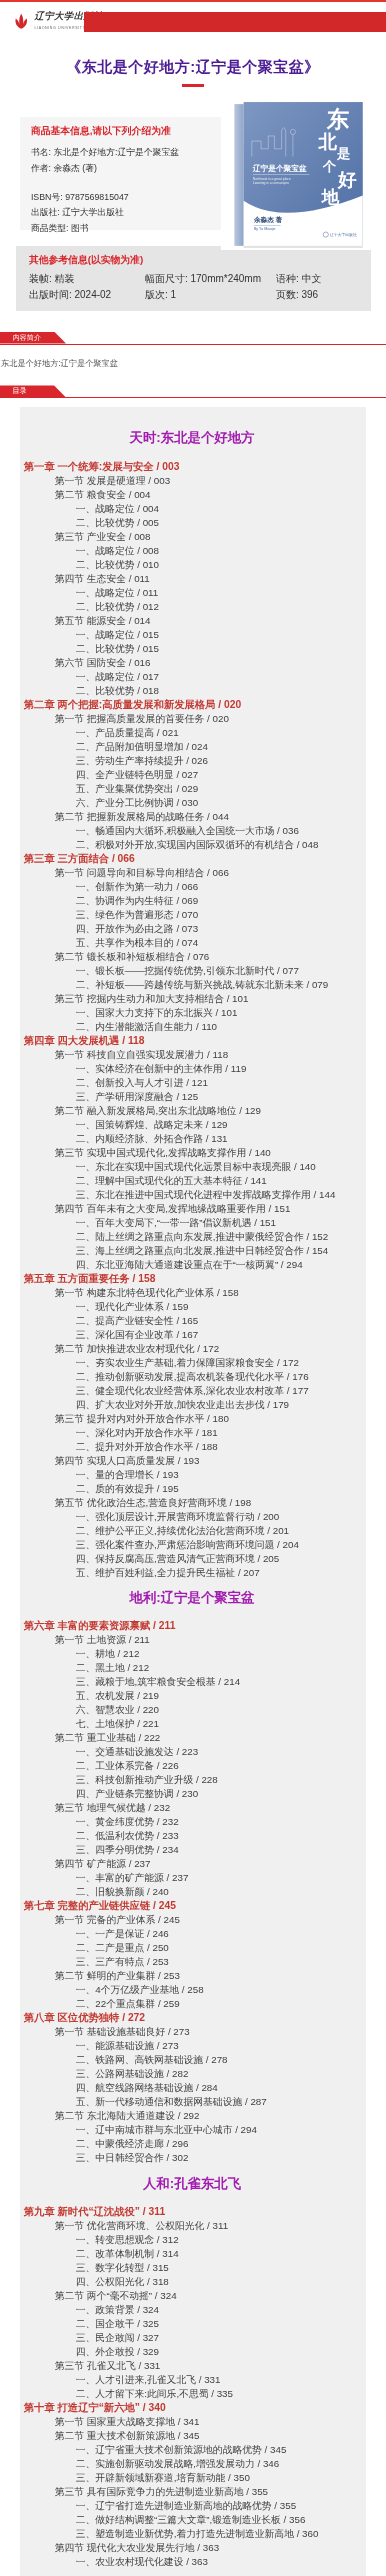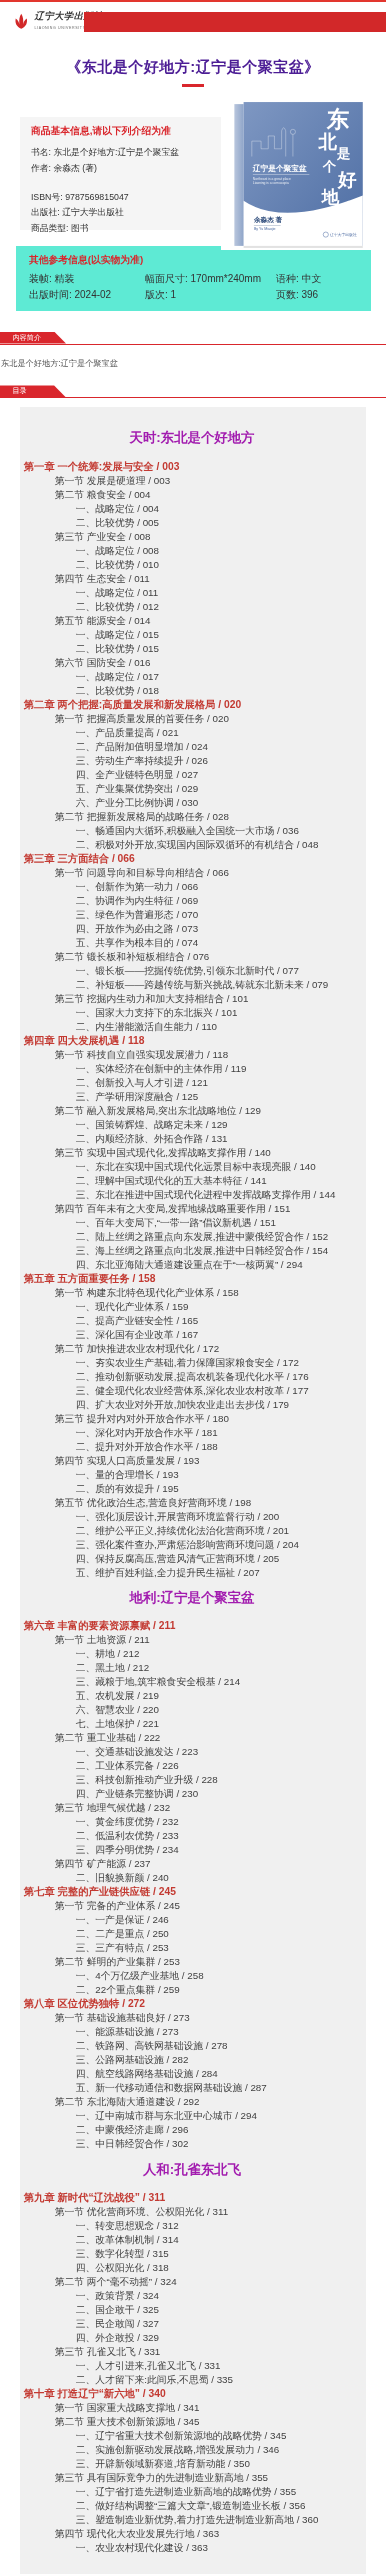--- a/index.html
+++ b/index.html
@@ -24,21 +24,21 @@
   .product{position:relative;margin:13.4px 15.5px 0;height:146px;}
   .info-card{position:absolute;left:4.1px;top:16.5px;width:206px;bottom:16px;background:#f5f5f5;padding:8.2px 9.3px 5.2px 11.3px;box-sizing:border-box;}
   .info-heading{color:#d9262c;font-size:9.8px;font-weight:bold;margin-bottom:7.2px;}
   .info-field{font-size:8.8px;color:#333;line-height:15.5px;white-space:nowrap;}
   .info-field.gap{margin-top:13.4px;}
   .f-label::after{content:": ";}
   .book{position:absolute;right:0;top:0;width:150px;height:150px;background:#fff;}
   .book svg{display:block;}
 
   
-  .other-info{margin:0 15.5px;background:#5eead4;padding:7.2px 13.4px 8.2px;box-sizing:border-box;}
+  .other-info{margin:0 15.5px;background:#e5e5e5;padding:7.2px 13.4px 8.2px;box-sizing:border-box;}
   .oi-heading{color:#d9262c;font-size:9.8px;font-weight:bold;margin-bottom:4.1px;}
   .oi-row{display:grid;grid-template-columns:116px 131px 1fr;}
   .oi-cell{font-size:10px;color:#333;line-height:16px;white-space:nowrap;}
 
   
   .ribbon-block{margin-top:20.6px;}
   .ribbon-tab{width:66px;height:12px;background:#d9262c;color:#fff;font-size:7.2px;font-weight:normal;line-height:12px;padding-left:12.4px;box-sizing:border-box;clip-path:polygon(0 0,82% 0,100% 100%,0 100%);}
   .ribbon-line{height:1px;background:#d9262c;}
   .intro-text{margin:13.4px 0 0 1px;font-size:8.2px;color:#555;}
   .ribbon-block.second{margin-top:16.5px;}
@@ -192,21 +192,21 @@
             <div class="chapter">
     <div class="toc-chapter">第二章 两个把握:高质量发展和新发展格局 / 020</div>
     <div>
                 <div class="toc-item sec">第一节 把握高质量发展的首要任务 / 020</div>
                 <div class="toc-item sub">一、产品质量提高 / 021</div>
                 <div class="toc-item sub">二、产品附加值明显增加 / 024</div>
                 <div class="toc-item sub">三、劳动生产率持续提升 / 026</div>
                 <div class="toc-item sub">四、全产业链特色明显 / 027</div>
                 <div class="toc-item sub">五、产业集聚优势突出 / 029</div>
                 <div class="toc-item sub">六、产业分工比例协调 / 030</div>
-                <div class="toc-item sec">第二节 把握新发展格局的战略任务 / 028</div>
+                <div class="toc-item sec">第二节 把握新发展格局的战略任务 / 044</div>
                 <div class="toc-item sub">一、畅通国内大循环,积极融入全国统一大市场 / 036</div>
                 <div class="toc-item sub">二、积极对外开放,实现国内国际双循环的有机结合 / 048</div>
               </div>
   </div>
             <div class="chapter">
     <div class="toc-chapter">第三章 三方面结合 / 066</div>
     <div>
                 <div class="toc-item sec">第一节 问题导向和目标导向相结合 / 066</div>
                 <div class="toc-item sub">一、创新作为第一动力 / 066</div>
                 <div class="toc-item sub">二、协调作为内生特征 / 069</div>
@@ -286,20 +286,21 @@
                 <div class="toc-item sec">第二节 重工业基础 / 222</div>
                 <div class="toc-item sub">一、交通基础设施发达 / 223</div>
                 <div class="toc-item sub">二、工业体系完备 / 226</div>
                 <div class="toc-item sub">三、科技创新推动产业升级 / 228</div>
                 <div class="toc-item sub">四、产业链条完整协调 / 230</div>
                 <div class="toc-item sec">第三节 地理气候优越 / 232</div>
                 <div class="toc-item sub">一、黄金纬度优势 / 232</div>
                 <div class="toc-item sub">二、低温利农优势 / 233</div>
                 <div class="toc-item sub">三、四季分明优势 / 234</div>
                 <div class="toc-item sec">第四节 矿产能源 / 237</div>
+                <div class="toc-item sub">一、丰富的矿产能源 / 237</div>
                 <div class="toc-item sub">二、旧貌换新颜 / 240</div>
               </div>
   </div>
             <div class="chapter">
     <div class="toc-chapter">第七章 完整的产业链供应链 / 245</div>
     <div>
                 <div class="toc-item sec">第一节 完备的产业体系 / 245</div>
                 <div class="toc-item sub">一、一产是保证 / 246</div>
                 <div class="toc-item sub">二、二产是重点 / 250</div>
                 <div class="toc-item sub">三、三产有特点 / 253</div>

